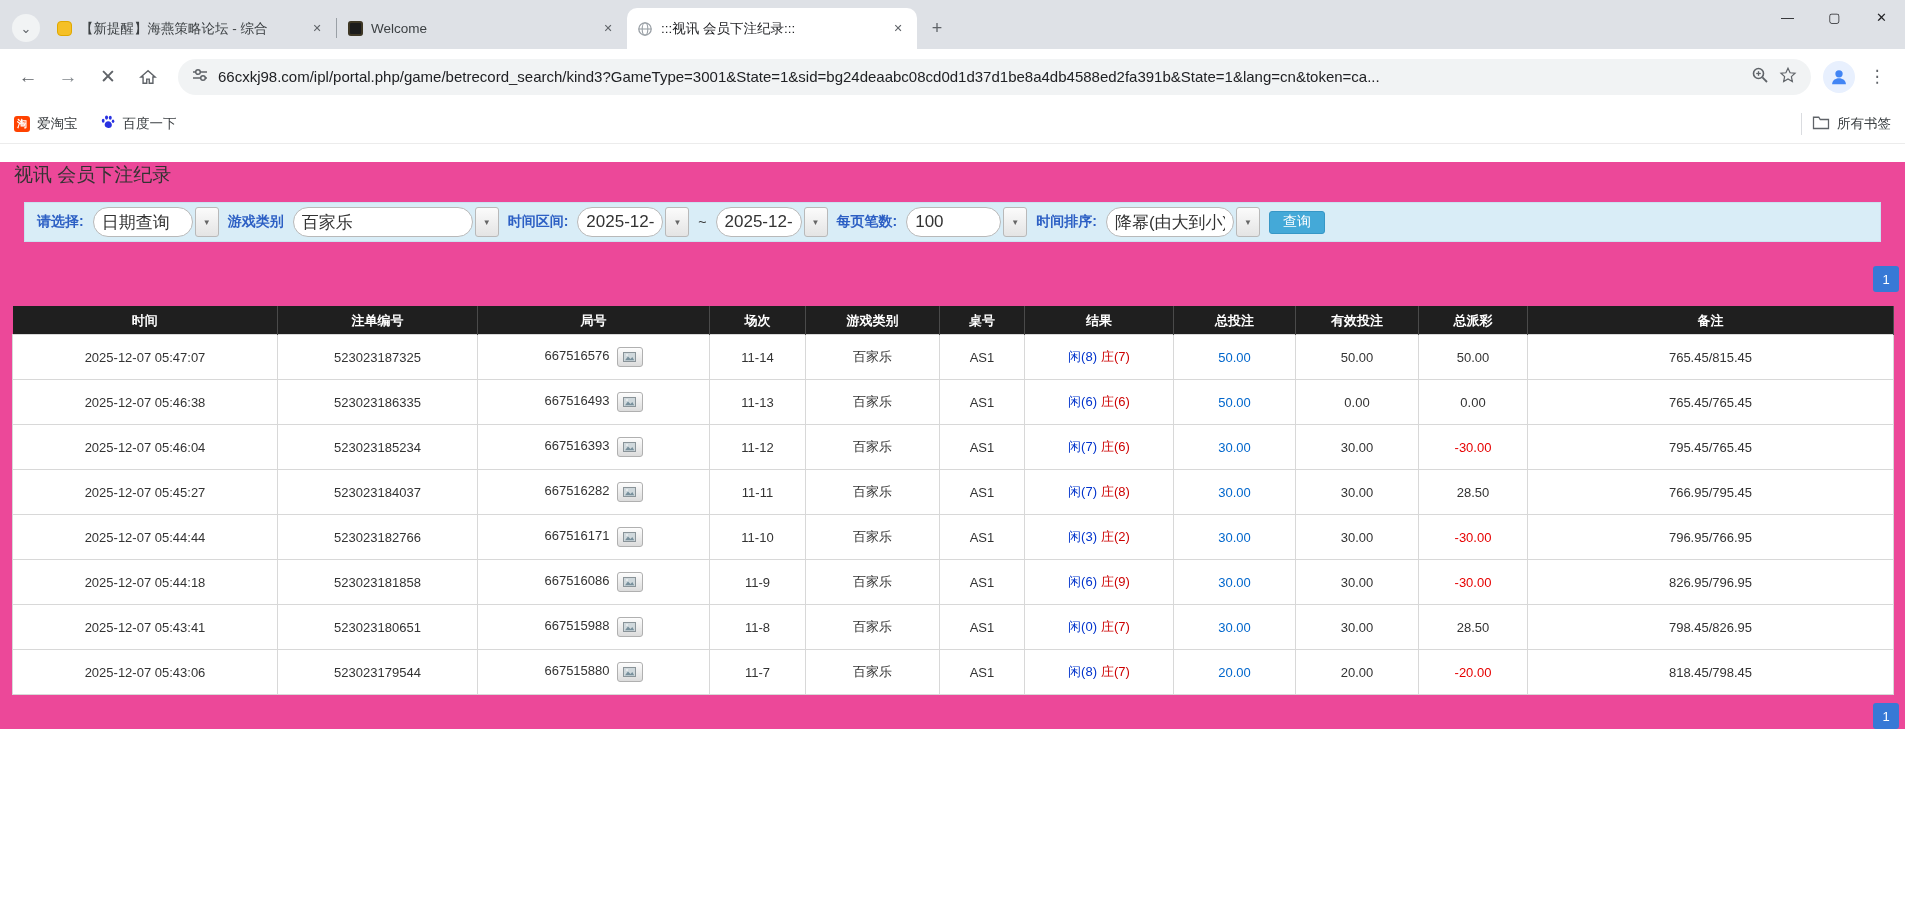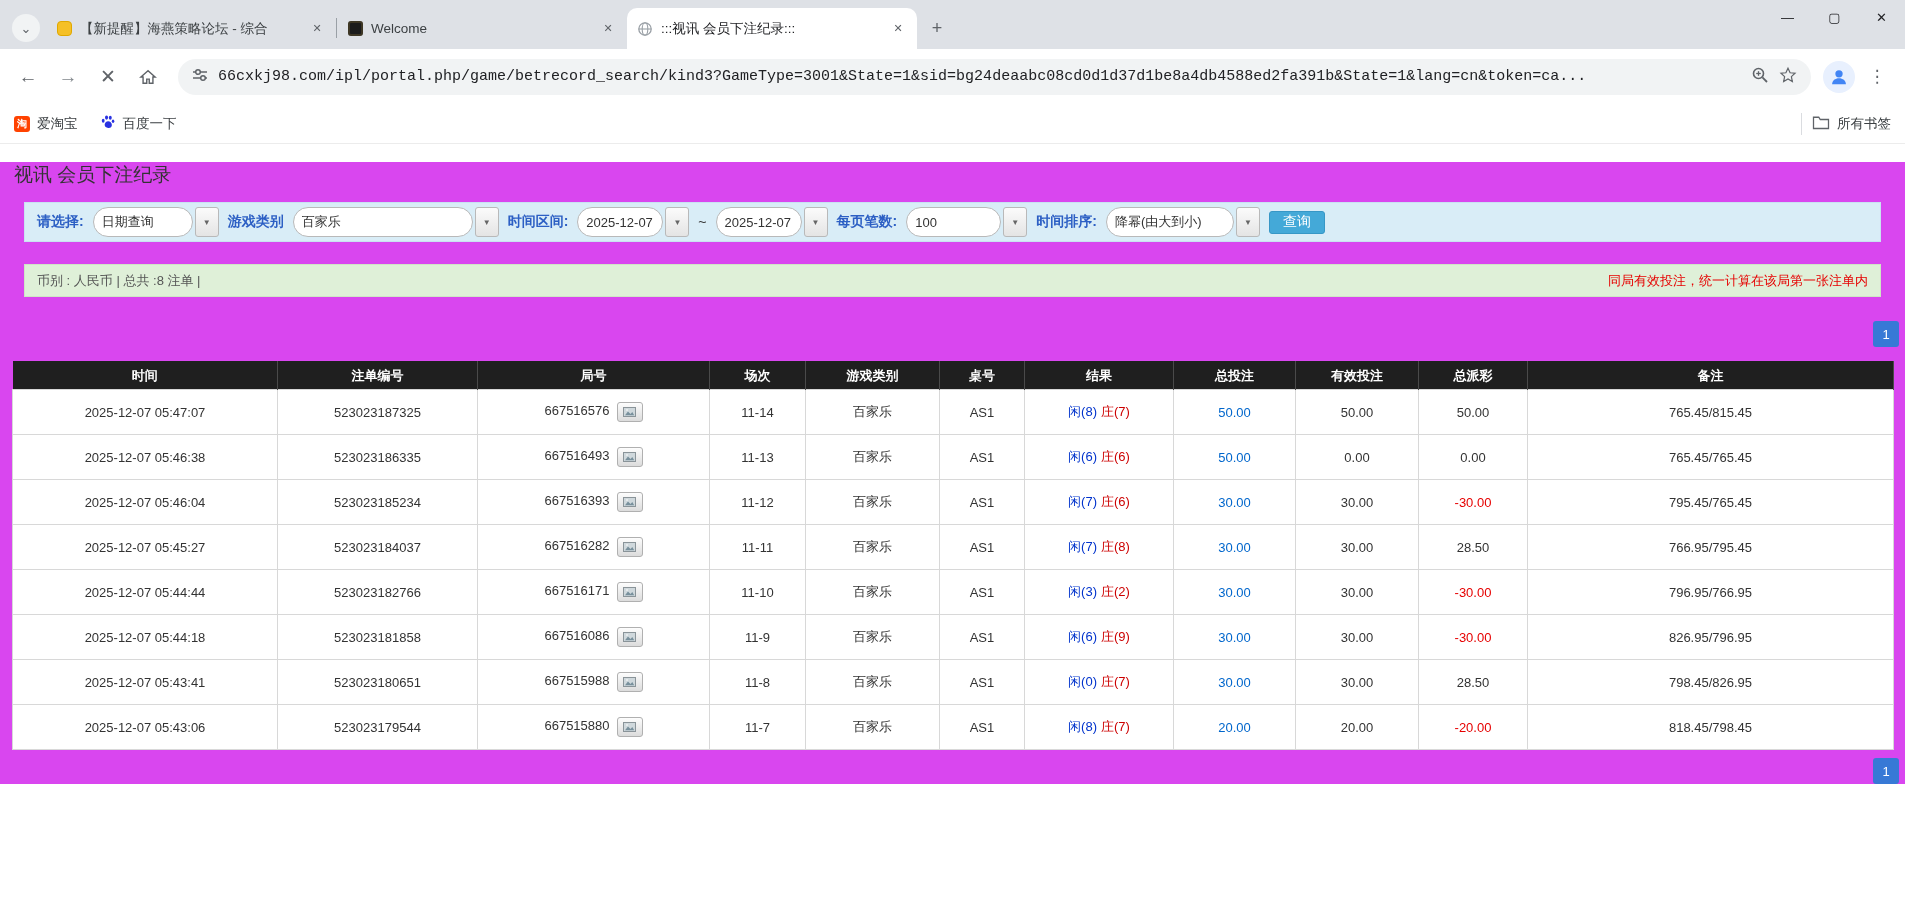--- a/index.html
+++ b/index.html
@@ -35,47 +35,47 @@
 
   .navbar { height:55px; background:#fff; display:flex; align-items:center;
     padding:0 10px; gap:4px; }
   .nav-icon { width:36px; height:36px; border-radius:50%; display:flex;
     align-items:center; justify-content:center; color:#5f6368; font-size:19px;
     cursor:pointer; }
   .nav-icon.dim { color:#80868b; }
   .omnibox { flex:1; height:36px; background:#f1f3f4; border-radius:18px;
     display:flex; align-items:center; padding:0 14px; gap:10px; margin:0 8px; }
   .omnibox input { flex:1; border:none; outline:none; background:transparent;
-    font-size:15px; color:#202124; font-family:Liberation Mono, monospace; }
+    font-size:15px; color:#202124; font-family:Liberation Sans, sans-serif; }
   .avatar { width:32px; height:32px; border-radius:50%; background:#e8f0fe;
     display:flex; align-items:center; justify-content:center; cursor:pointer; }
   .menu-dots { font-size:17px; color:#5f6368; }
 
   .bookmarks-bar { height:40px; background:#fff; display:flex; align-items:center;
     padding:0 14px; gap:22px; font-size:13.5px; color:#3c4043;
     border-bottom:1px solid #ececec; }
   .bm-item { display:flex; align-items:center; gap:7px; cursor:pointer; }
   .bm-right { margin-left:auto; display:flex; align-items:center; gap:10px;padding-left:36px; }
   .bm-sep { width:1px; height:22px; background:#dadce0; }
   .fav-taobao { width:16px; height:16px; background:#ff4200; border-radius:3px;
     color:#fff; font-size:10px; font-weight:bold; display:flex;
     align-items:center; justify-content:center; }
 
   
-  .page { background:#d946ef; }
+  .page { background:#ec4899; }
   .page-title { margin:18px 0 0 14px; font-size:19px; line-height:26px;
     font-weight:500; color:#333; }
 
   .filter-bar { margin:14px 24px 0; height:40px; background:#d9edf7;
     border:1px solid #c9e2f2; display:flex; align-items:center;
     padding:0 12px; gap:9px; font-size:14px; }
   .f-label { color:#2c5fc4; font-weight:bold; white-space:nowrap; }
   .combo { display:flex; align-items:center; }
   .combo input { height:30px; border:1px solid #b9b9b9; border-radius:15px;
-    padding:0 8px; font-size:13px; color:#333; background:#fff; font-family:inherit; }
+    padding:0 8px; font-size:17px; color:#333; background:#fff; font-family:inherit; }
   .combo .dd { width:24px; height:30px; border:1px solid #b9b9b9; border-radius:3px;
     background:linear-gradient(#fbfbfb,#e4e4e4); display:flex; align-items:center;
     justify-content:center; font-size:8px; color:#666; margin-left:2px; cursor:pointer; }
   .w-select{width:100px} .w-game{width:180px} .w-date{width:86px}
   .w-size{width:95px} .w-sort{width:128px}
   .tilde { color:#333; }
   .btn-search { height:23px; padding:0 13px; background:#44a9d8; color:#fff;
     border:1px solid #3797c6; border-radius:3px; font-size:14px; cursor:pointer;
     font-family:inherit; }
 
@@ -262,24 +262,20 @@
 
       <span class="f-label">时间排序:</span>
       <span class="combo">
         <input class="w-sort" value="降幂(由大到小)" style="">
         <span class="dd">▼</span>
       </span>
 
       <button class="btn-search">查询</button>
     </div>
 
-    <div class="summary-bar">
-      <span>币别 : 人民币 | 总共 :8 注单 |</span>
-      <span class="summary-right">同局有效投注，统一计算在该局第一张注单内</span>
-    </div>
 
     <div class="pagination">
       <span class="page-btn">1</span>
     </div>
 
     <table class="bet-table">
       <colgroup>
         <col style="width:265px">
           <col style="width:200px">
           <col style="width:232px">

